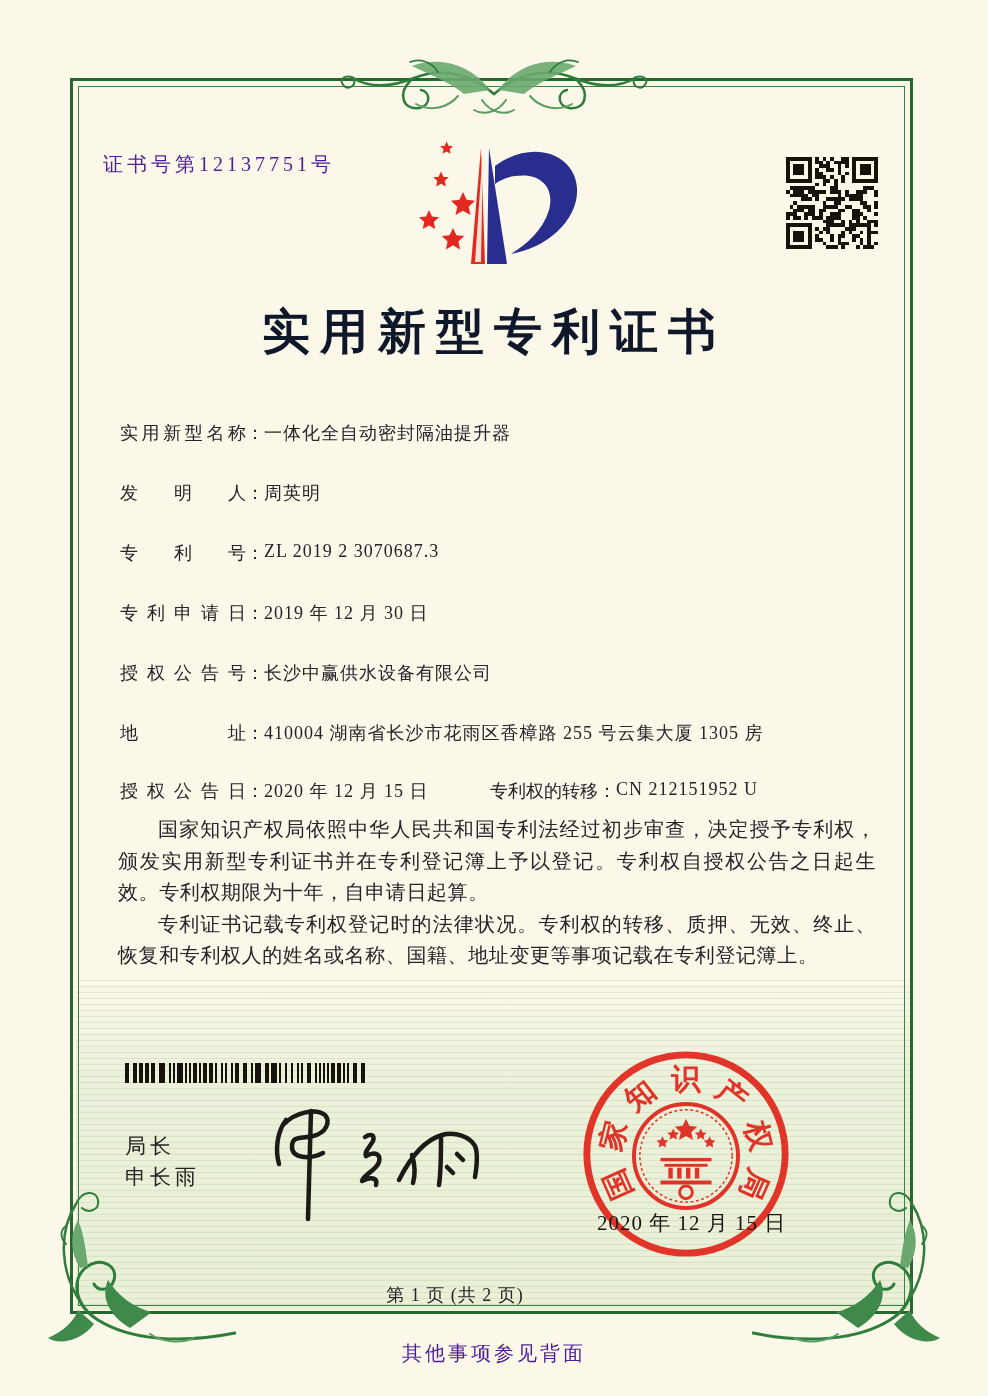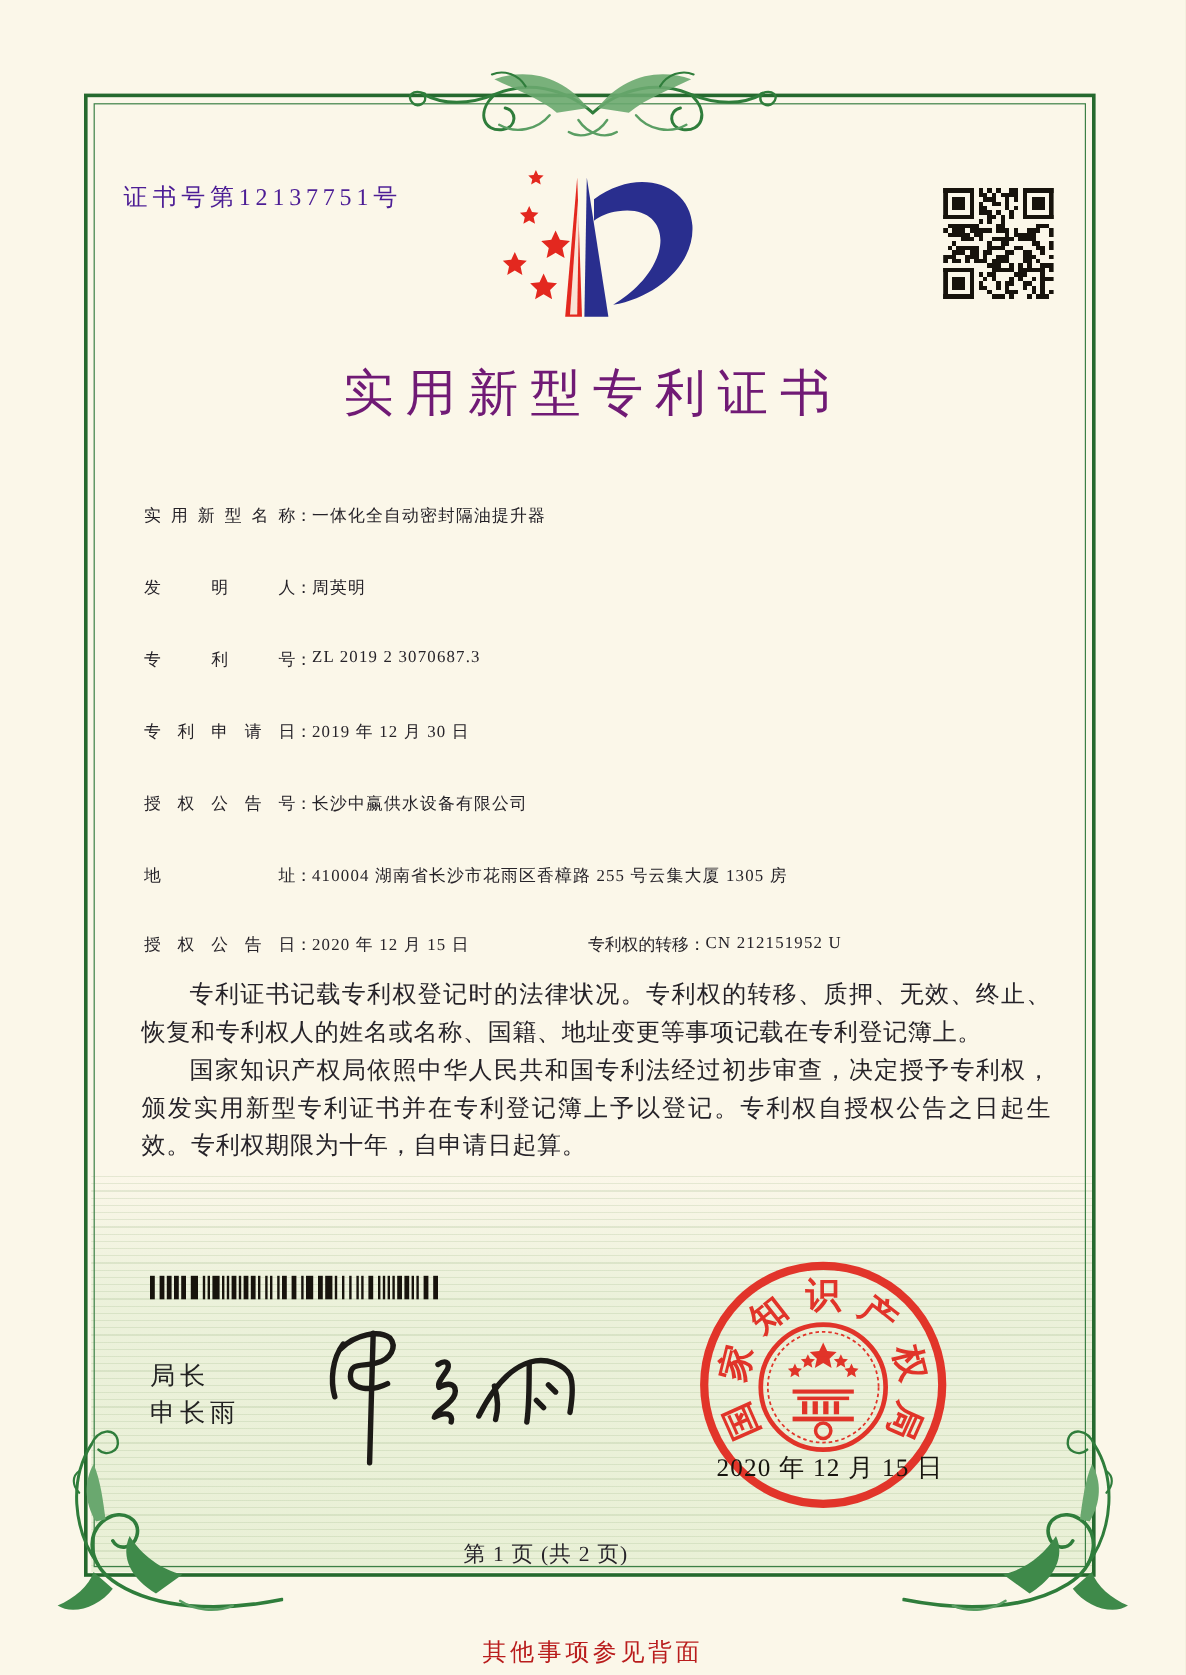--- a/index.html
+++ b/index.html
@@ -28,24 +28,24 @@
   }
   .orn { position:absolute; z-index:2; }
   .cert-no {
     position:absolute; left:103px; top:151px; font-size:20px; letter-spacing:4px;
     color:#4c1d95; z-index:3;
   }
   .logo { position:absolute; left:405px; top:136px; width:176px; height:134px; z-index:3; }
   .qr { position:absolute; left:786px; top:156px; width:92px; height:94px; z-index:3; }
   .title {
     position:absolute; left:82px; top:300px; width:824px; text-align:center;
-    font-size:42px; font-weight:normal; letter-spacing:10px; color:#701a75; z-index:3;
+    font-size:48px; font-weight:bold; letter-spacing:10px; color:#0f172a; z-index:3;
   }
   .fields { position:absolute; left:120px; top:0; width:770px; z-index:3; }
-  .frow { position:absolute; left:0; width:770px; height:28px; font-size:14px; }
+  .frow { position:absolute; left:0; width:770px; height:28px; font-size:18px; }
   .flabel {
     display:inline-block; width:126px; text-align:justify; text-align-last:justify;
     vertical-align:top;
   }
   .fcolon { display:inline-block; vertical-align:top; }
   .fvalue { letter-spacing:1px; vertical-align:top; }
   .pair2 { position:absolute; left:370px; top:0; white-space:nowrap; }
   .paras {
     position:absolute; left:118px; top:814px; width:758px; z-index:3;
     font-size:20px; line-height:31.5px; text-align:justify; letter-spacing:0.6px;
@@ -64,21 +64,21 @@
   .seal-date {
     position:absolute; left:597px; top:1209px; z-index:4; font-size:21px;
     letter-spacing:1px; color:#17150f; white-space:nowrap;
   }
   .page-info {
     position:absolute; left:330px; top:1283px; width:250px; text-align:center;
     font-size:18px; letter-spacing:1px; z-index:3;
   }
   .back-note {
     position:absolute; left:82px; top:1340px; width:824px; text-align:center;
-    font-size:20px; letter-spacing:3px; z-index:3; color:#b91c1c;margin-top:23px;
+    font-size:20px; letter-spacing:3px; z-index:3; color:#4c1d95;
   }
 </style>
 </head>
 <body>
 
 <div class="page">
 
   <div class="tint"></div>
 
   <div class="frame-outer"></div>
@@ -391,22 +391,22 @@
     <div class="frow" style="top:721px">
       <span class="flabel">地址</span><span class="fcolon">：</span><span class="fvalue">410004 湖南省长沙市花雨区香樟路 255 号云集大厦 1305 房</span>
     </div>
     <div class="frow" style="top:779px">
       <span class="flabel">授权公告日</span><span class="fcolon">：</span><span class="fvalue">2020 年 12 月 15 日</span>
       <span class="pair2"><span>专利权的转移</span><span>：</span><span class="fvalue">CN 212151952 U</span></span>
     </div>
   </div>
 
   <div class="paras">
+    <p>国家知识产权局依照中华人民共和国专利法经过初步审查，决定授予专利权，颁发实用新型专利证书并在专利登记簿上予以登记。专利权自授权公告之日起生效。专利权期限为十年，自申请日起算。</p>
     <p>专利证书记载专利权登记时的法律状况。专利权的转移、质押、无效、终止、恢复和专利权人的姓名或名称、国籍、地址变更等事项记载在专利登记簿上。</p>
-    <p>国家知识产权局依照中华人民共和国专利法经过初步审查，决定授予专利权，颁发实用新型专利证书并在专利登记簿上予以登记。专利权自授权公告之日起生效。专利权期限为十年，自申请日起算。</p>
   </div>
 
   <svg id="barcode" class="barcode" viewBox="0 0 121 10" preserveAspectRatio="none" fill="#17130c">
       <rect x="0" y="0" width="2" height="10"></rect>
       <rect x="4" y="0" width="2" height="10"></rect>
       <rect x="7" y="0" width="2" height="10"></rect>
       <rect x="10" y="0" width="2" height="10"></rect>
       <rect x="13" y="0" width="2" height="10"></rect>
       <rect x="17" y="0" width="3" height="10"></rect>
       <rect x="22" y="0" width="1" height="10"></rect>

